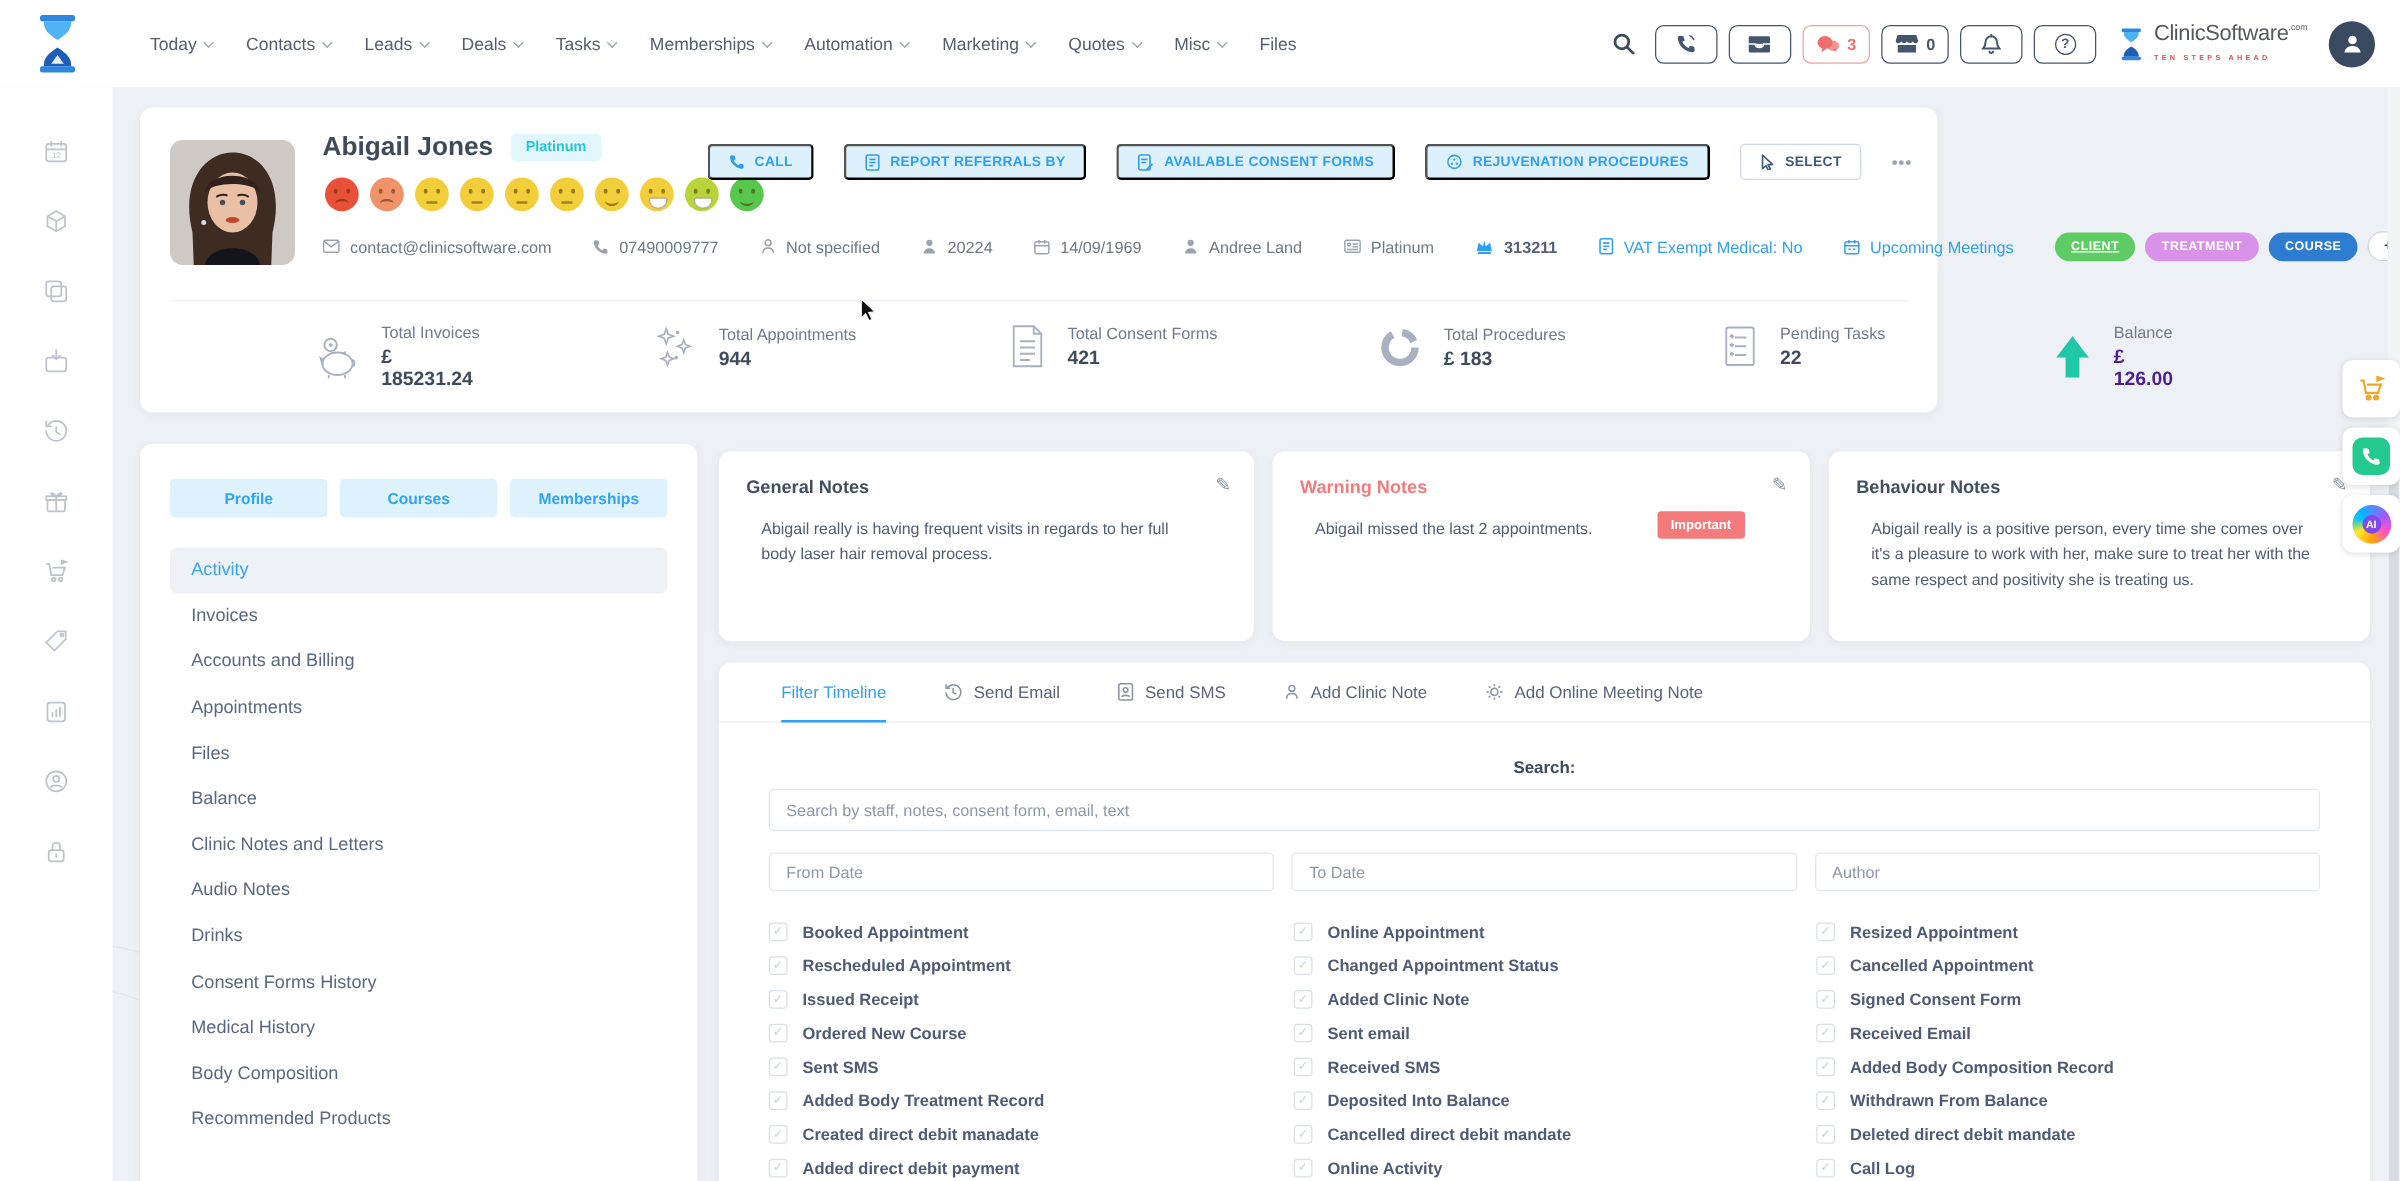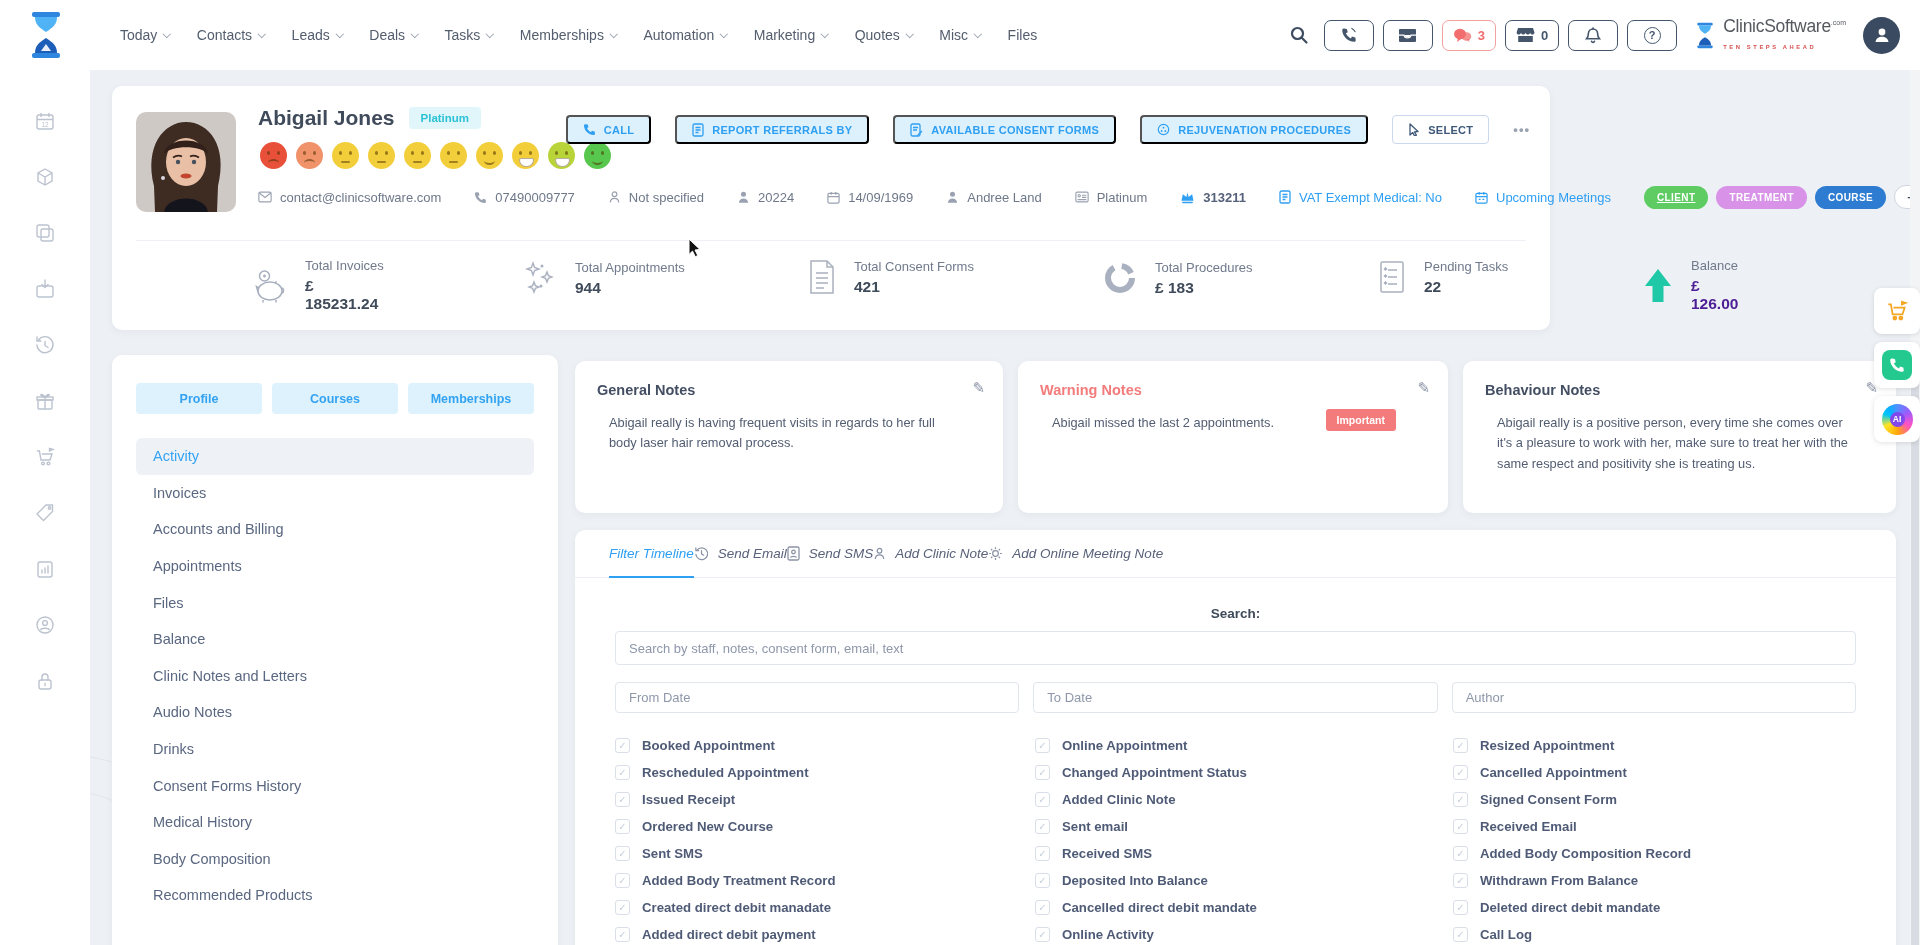--- a/index.html
+++ b/index.html
@@ -113,22 +113,22 @@
   .note-behaviour{ left:1463px; width:433px; }
   .note-title { font-size:14.5px; font-weight:bold; color:#434e63; }
   .note-title.salmon { color:#f47b7b; }
   .note-body { margin:15px 0 0 12px; font-size:12.8px; line-height:1.6; color:#525d72; max-width:92%; }
   .pencil { position:absolute; top:18px; right:18px; color:#8a93a5; font-size:15px; cursor:pointer; }
   .imp-badge { position:absolute; top:16px; right:52px; background:#f47b7b; color:#fff;
     font-size:10.5px; font-weight:bold; padding:5px 11px; border-radius:3px;margin-top:32px; }
 
   
   .timeline-card { left:575px; top:530px; width:1321px; height:470px; }
-  .t-tabs { height:48px; display:flex; align-items:center; padding:0 34px;
-    border-bottom:1px solid #ebeef3;font-style:italic; }
+  .t-tabs { height:48px; display:flex; align-items:center; gap:46px; padding:0 50px;
+    border-bottom:1px solid #ebeef3; }
   .t-tab { display:flex; align-items:center; gap:9px; font-size:13.5px; color:#59627a;
     cursor:pointer; height:100%; position:relative; white-space:nowrap; }
   .t-tab .tico { color:#8a93a5; }
   .t-tab.active { color:#2e9ff2; }
   .t-tab.active::after { content:""; position:absolute; left:0; right:0; bottom:-1px; height:2.5px; background:#2e9ff2; }
   .search-label { text-align:center; margin-top:28px; font-size:13.5px; font-weight:bold; color:#3f4a5a; }
   .inp { border:1px solid #e1e5ec; border-radius:4px; font-family:"Liberation Sans",sans-serif;
     font-size:13px; color:#44506a; padding:0 13px; outline:none; background:#fff; }
   .inp::placeholder { color:#8e97aa; }
   .search-inp { display:block; margin:10px 40px 0; width:1241px; height:34px; }

